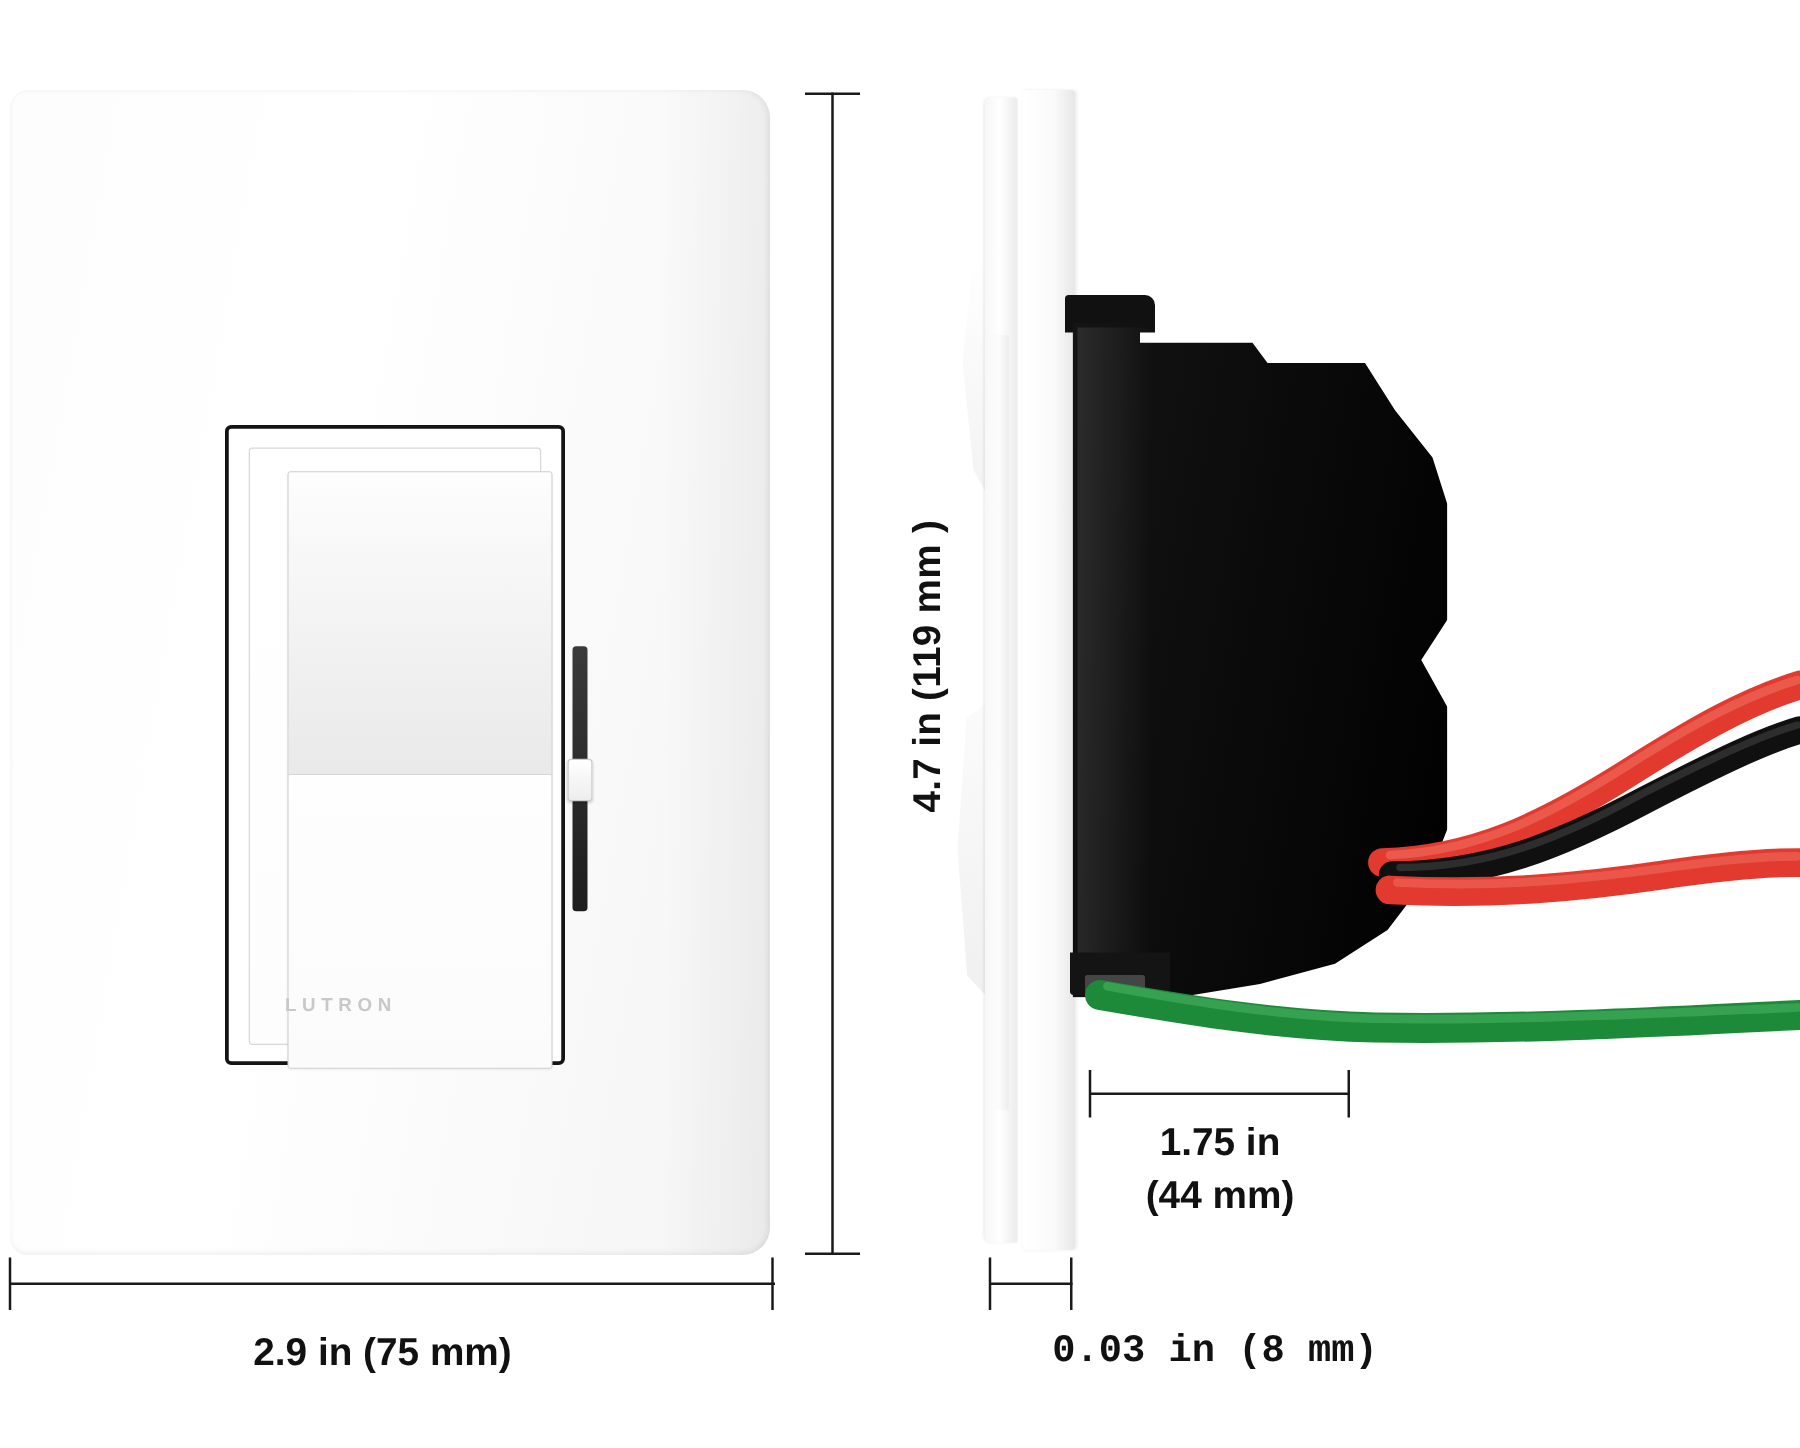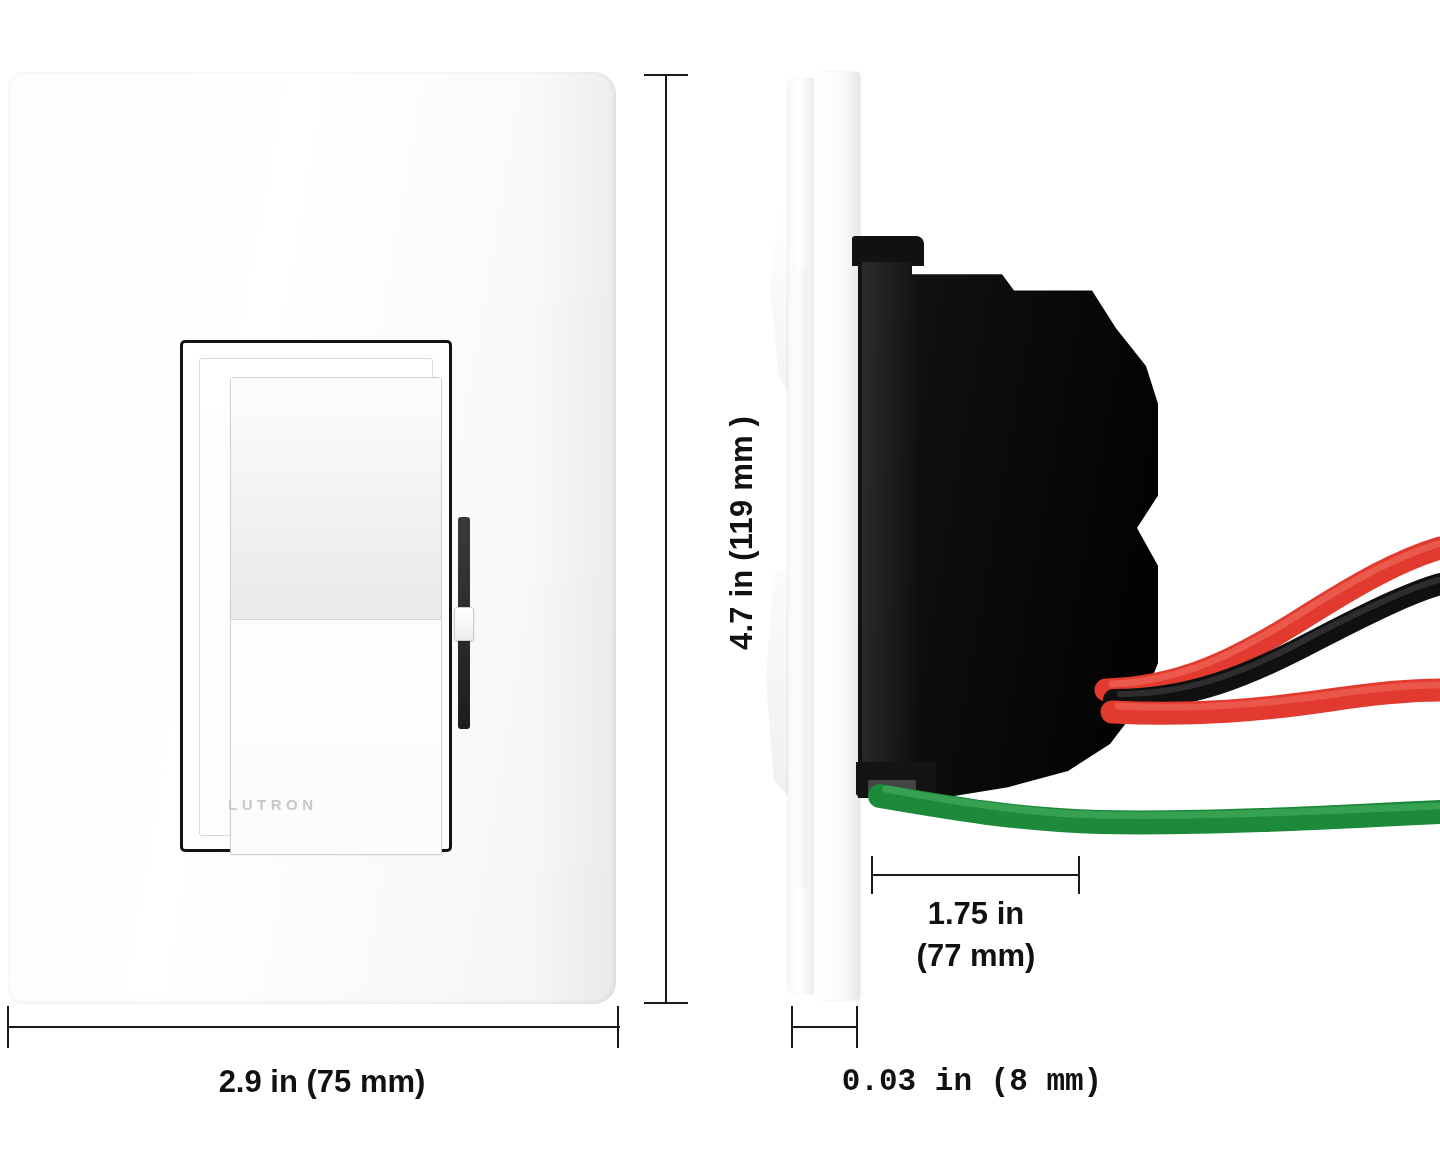--- a/index.html
+++ b/index.html
@@ -324,29 +324,29 @@
     <div class="dim-line v-line" style="left:665px; top:74px; height:930px;"></div>
     <div class="cap" style="left:644px; top:74px; width:44px; height:2px;"></div>
     <div class="cap" style="left:644px; top:1002px; width:44px; height:2px;"></div>
     <div class="dim-label rotated" style="left:724px; top:650px;">4.7 in (119 mm )</div>
   </div>
 
   <div>
     <div class="dim-line h-line" style="left:8px; top:1026px; width:612px;"></div>
     <div class="cap" style="left:7px; top:1006px; width:2px; height:42px;"></div>
     <div class="cap" style="left:617px; top:1006px; width:2px; height:42px;"></div>
-    <div class="dim-h-label" style="left:16px; top:1062px; width:612px;">2.9 in (75 mm)</div>
+    <div class="dim-h-label" style="left:0; top:1062px; width:612px;">2.9 in (75 mm)</div>
   </div>
 
   <div>
     <div class="dim-line h-line" style="left:872px; top:874px; width:208px;"></div>
     <div class="cap" style="left:871px; top:856px; width:2px; height:38px;"></div>
     <div class="cap" style="left:1078px; top:856px; width:2px; height:38px;"></div>
     <div class="dim-h-label" style="left:876px; top:894px; width:200px;">1.75 in</div>
-    <div class="dim-h-label" style="left:876px; top:936px; width:200px;">(77 mm)</div>
+    <div class="dim-h-label" style="left:876px; top:936px; width:200px;">(44 mm)</div>
   </div>
 
   <div>
     <div class="dim-line h-line" style="left:792px; top:1026px; width:66px;"></div>
     <div class="cap" style="left:791px; top:1006px; width:2px; height:42px;"></div>
     <div class="cap" style="left:856px; top:1006px; width:2px; height:42px;"></div>
     <div class="dim-h-label" style="left:672px; top:1062px; width:600px;font-family:Liberation Mono, monospace;">0.03 in (8 mm)</div>
   </div>
 
 </div>

